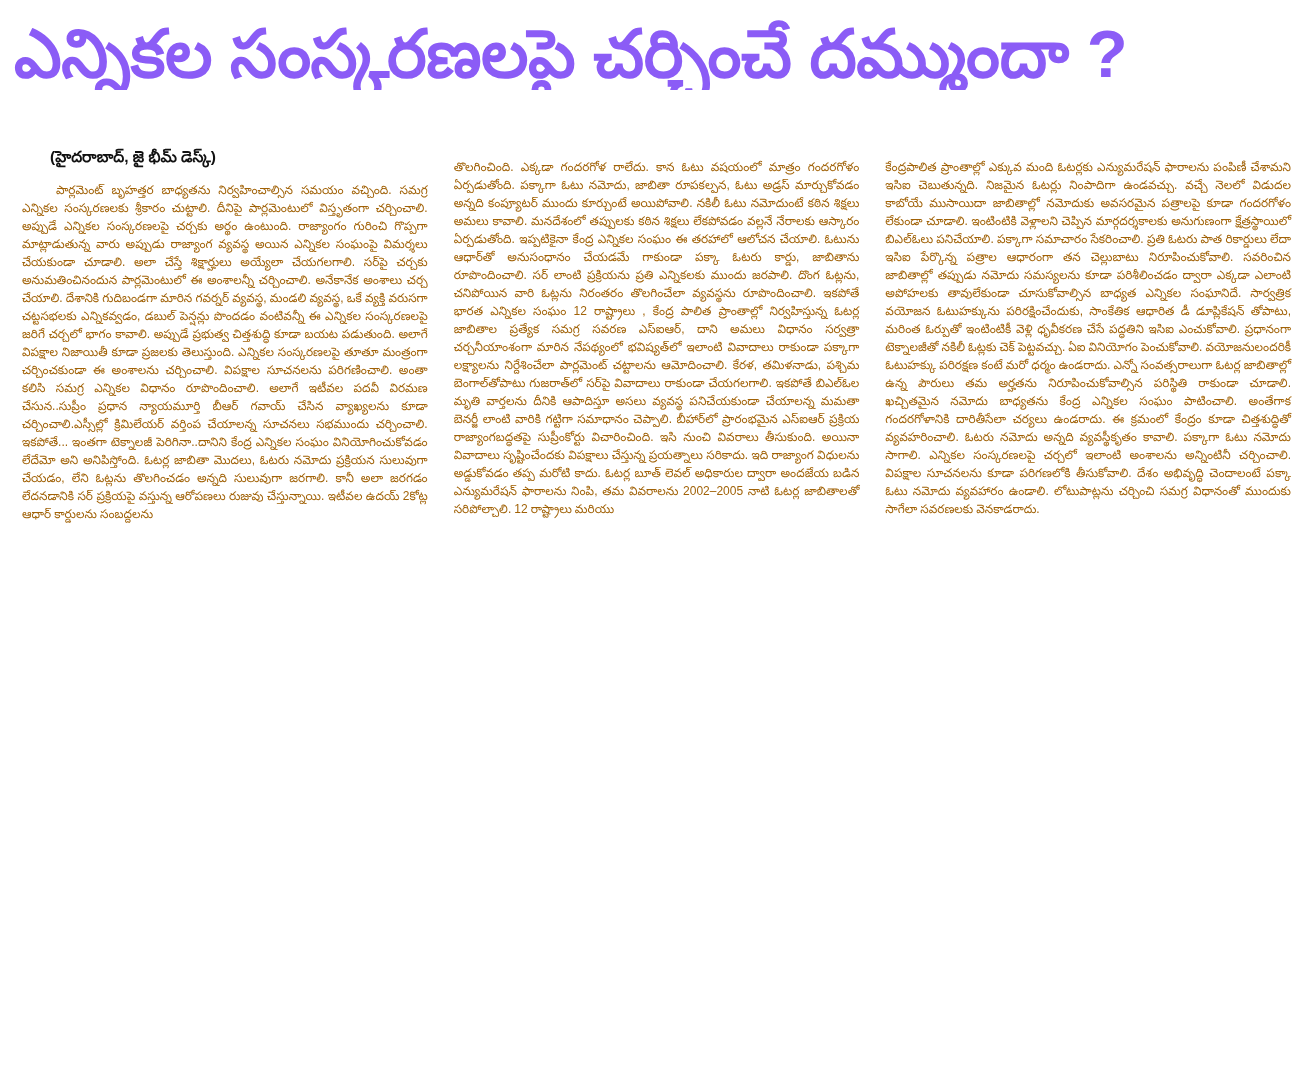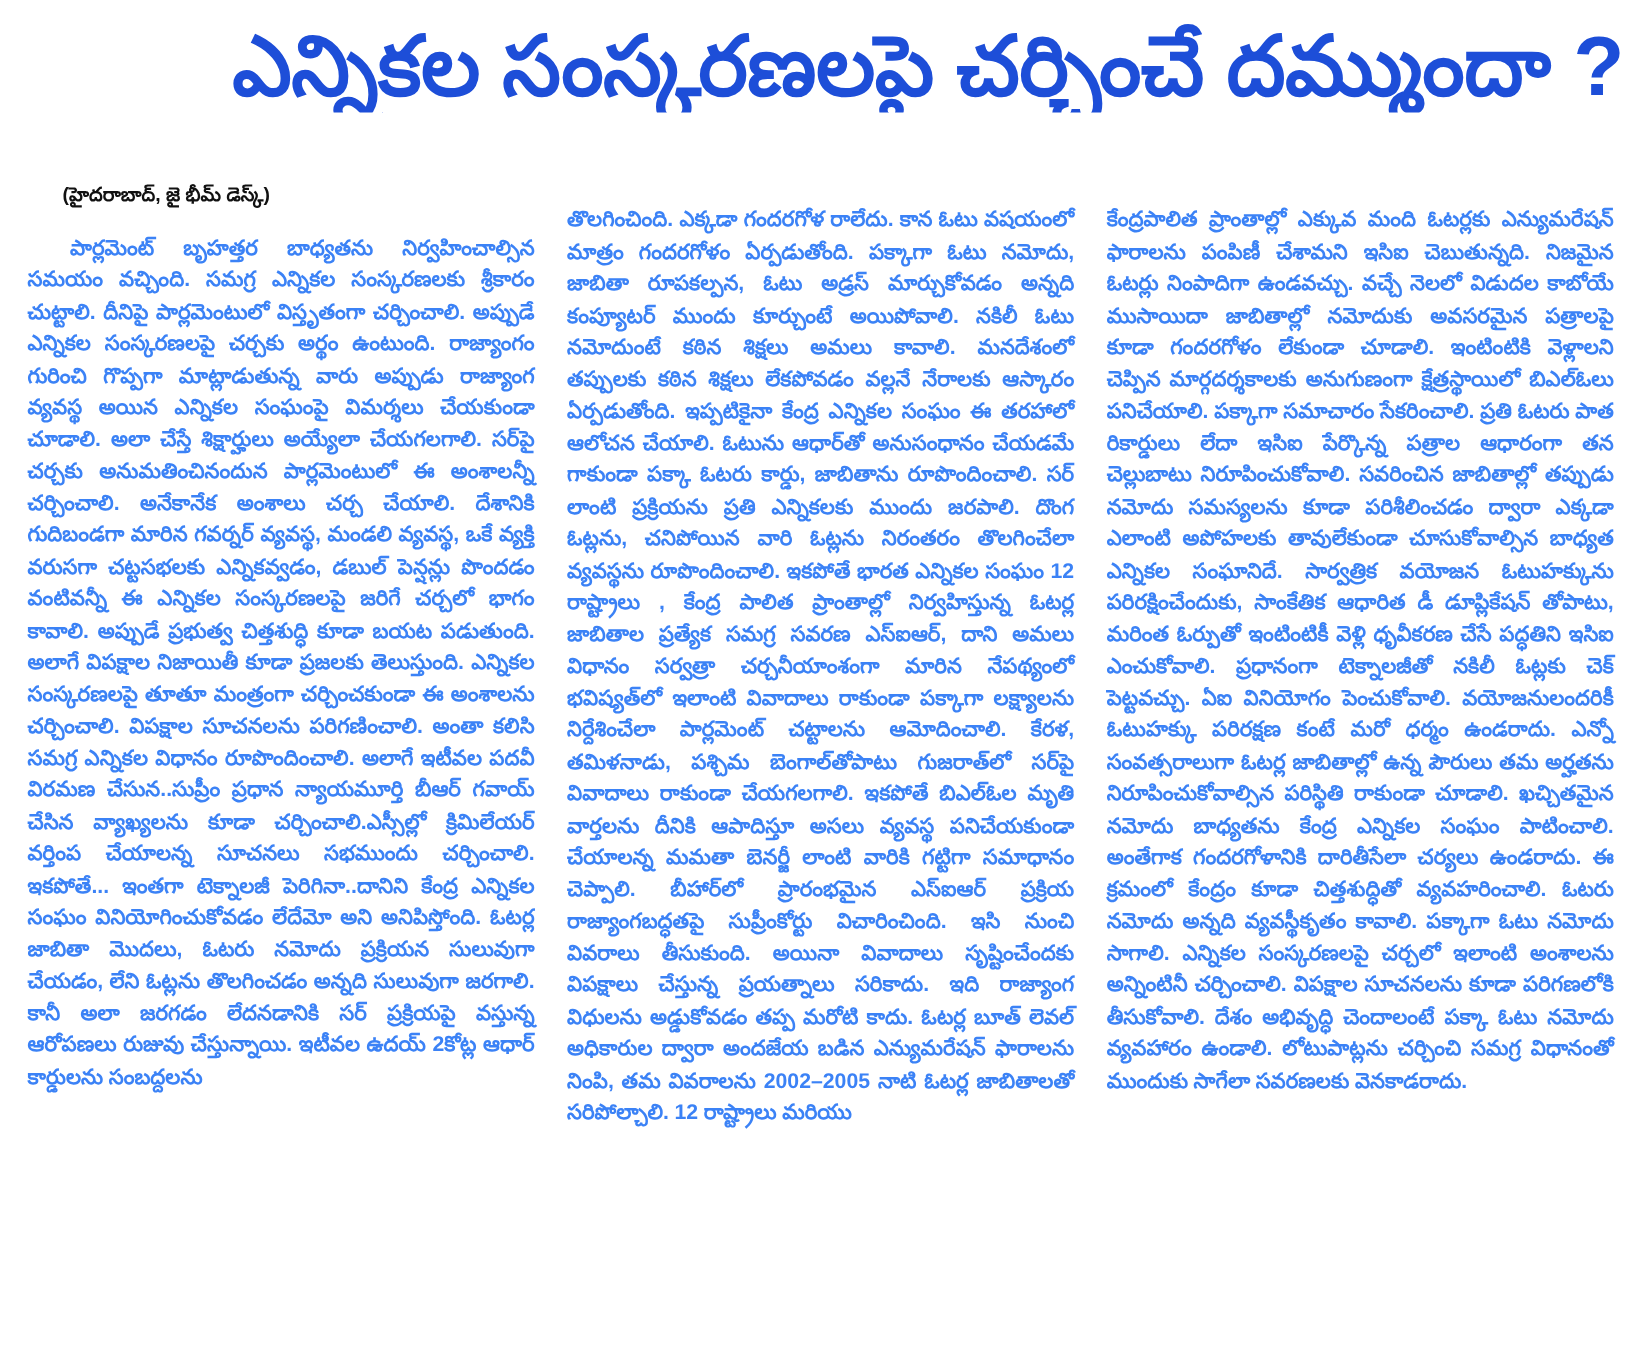--- a/index.html
+++ b/index.html
@@ -15,27 +15,27 @@
     overflow: hidden;
   }
   .page {
     position: relative;
     width: 1313px;
     height: 1081px;
     box-sizing: border-box;
     padding: 0;
   }
   .headline {
-    color: #1d4ed8;
+    color: #8b5cf6;
     font-family: "Liberation Sans", sans-serif;
     font-weight: bold;
     font-size: 67px;
     line-height: 1.08;
     letter-spacing: -0.5px;
-    text-align: right;
+    text-align: left;
     margin: 18px 14px 0 14px;
     white-space: nowrap;
     overflow: hidden;
   }
   .rule {
     height: 0px;
     margin: 6px 0 0 0;
   }
   .columns {
     display: flex;
@@ -51,28 +51,27 @@
   }
   .dateline {
     font-weight: bold;
     font-size: 15.5px;
     line-height: 1.45;
     margin: 0 0 4px 0;
     padding-left: 28px;
     color: #111;
   }
   .body-text {
-    font-size: 17px;
+    font-size: 12px;
     line-height: 1.50;
     text-align: justify;
     text-justify: inter-word;
-    color: #3b82f6;
+    color: #a16207;
     word-spacing: -0.3px;
     white-space: pre-wrap;
-    font-weight: bold;
   }
   .body-text.indent-first {
     text-indent: 34px;
   }
   .col-2 .body-text, .col-3 .body-text {
     text-indent: 0;
   }
 </style>
 </head>
 <body>

